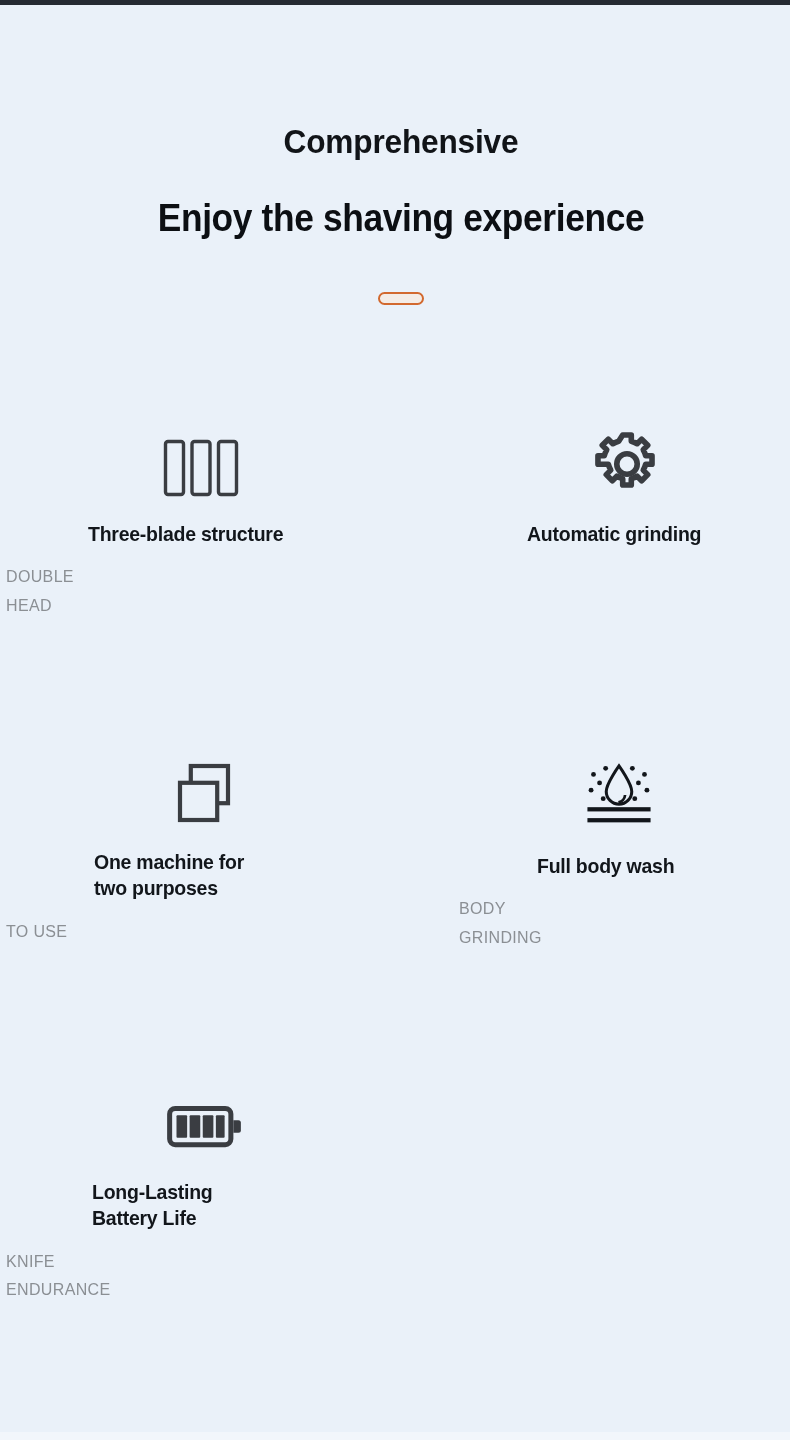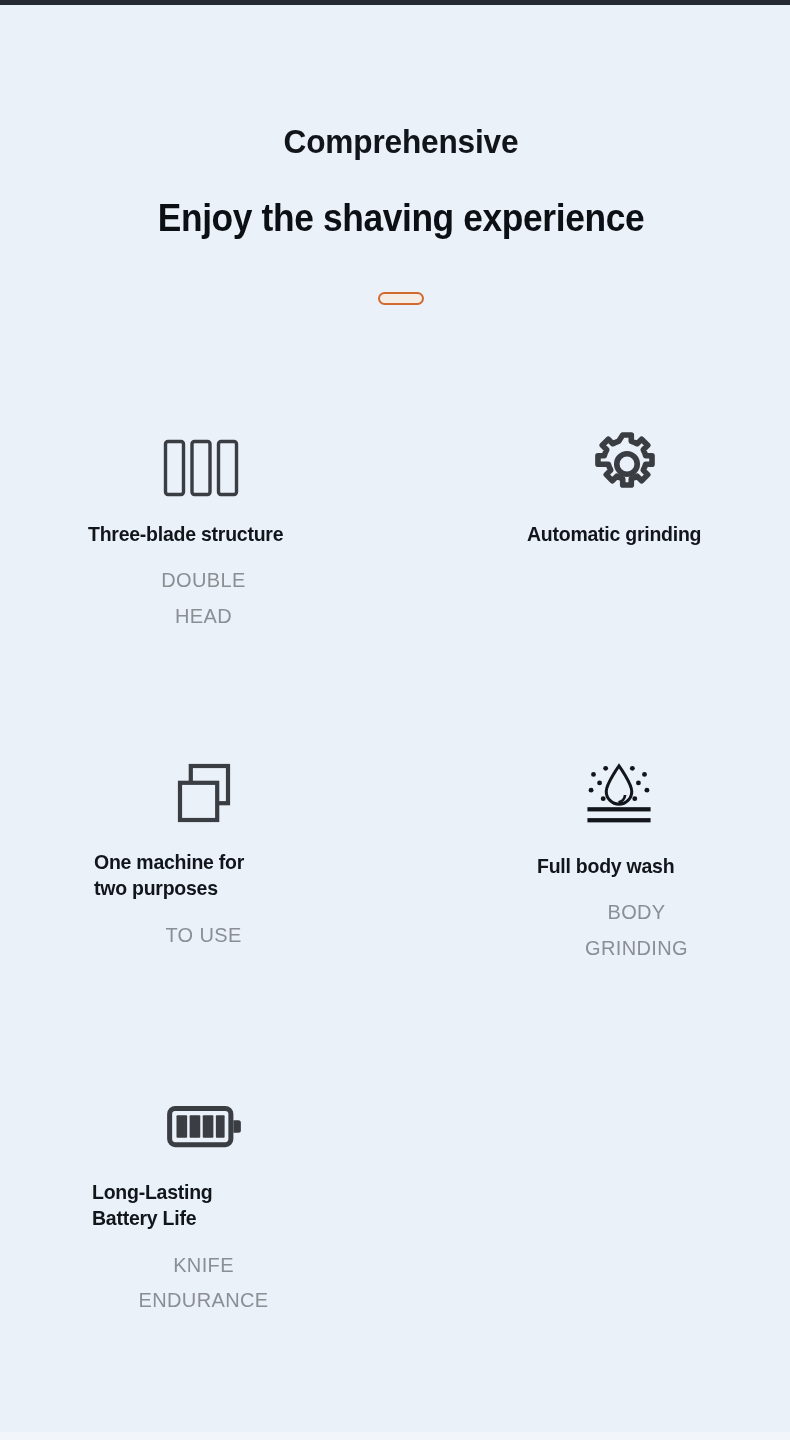--- a/index.html
+++ b/index.html
@@ -51,22 +51,22 @@
     font-size:20.5px; font-weight:700; color:#12161b;
     line-height:1.28; letter-spacing:-0.25px;
     width:200px; margin:0 auto;
     transform:scaleX(0.95); transform-origin:left center;
   }
   .t-pad-1 { padding-top:24px; }
   .t-pad-2 { padding-top:26px; }
   .t-pad-3 { padding-top:30px; }
 
   .feat-sub {
-    margin-top:16px; text-align:center;
-    font-size:20px; color:#8b8f94; line-height:1.78;
+    margin-top:16px; text-align:left;
+    font-size:16px; color:#8b8f94; line-height:1.78;
     letter-spacing:0.35px;
   }
   .feat-sub span { display:block; }
 
   
   .c0 .icon-box { padding-right:6px; }
   .c0 .feat-title { width:232px; }
   .c0 .feat-sub   { padding-right:0px; }
 
   .c1 .feat-title { width:200px; }

